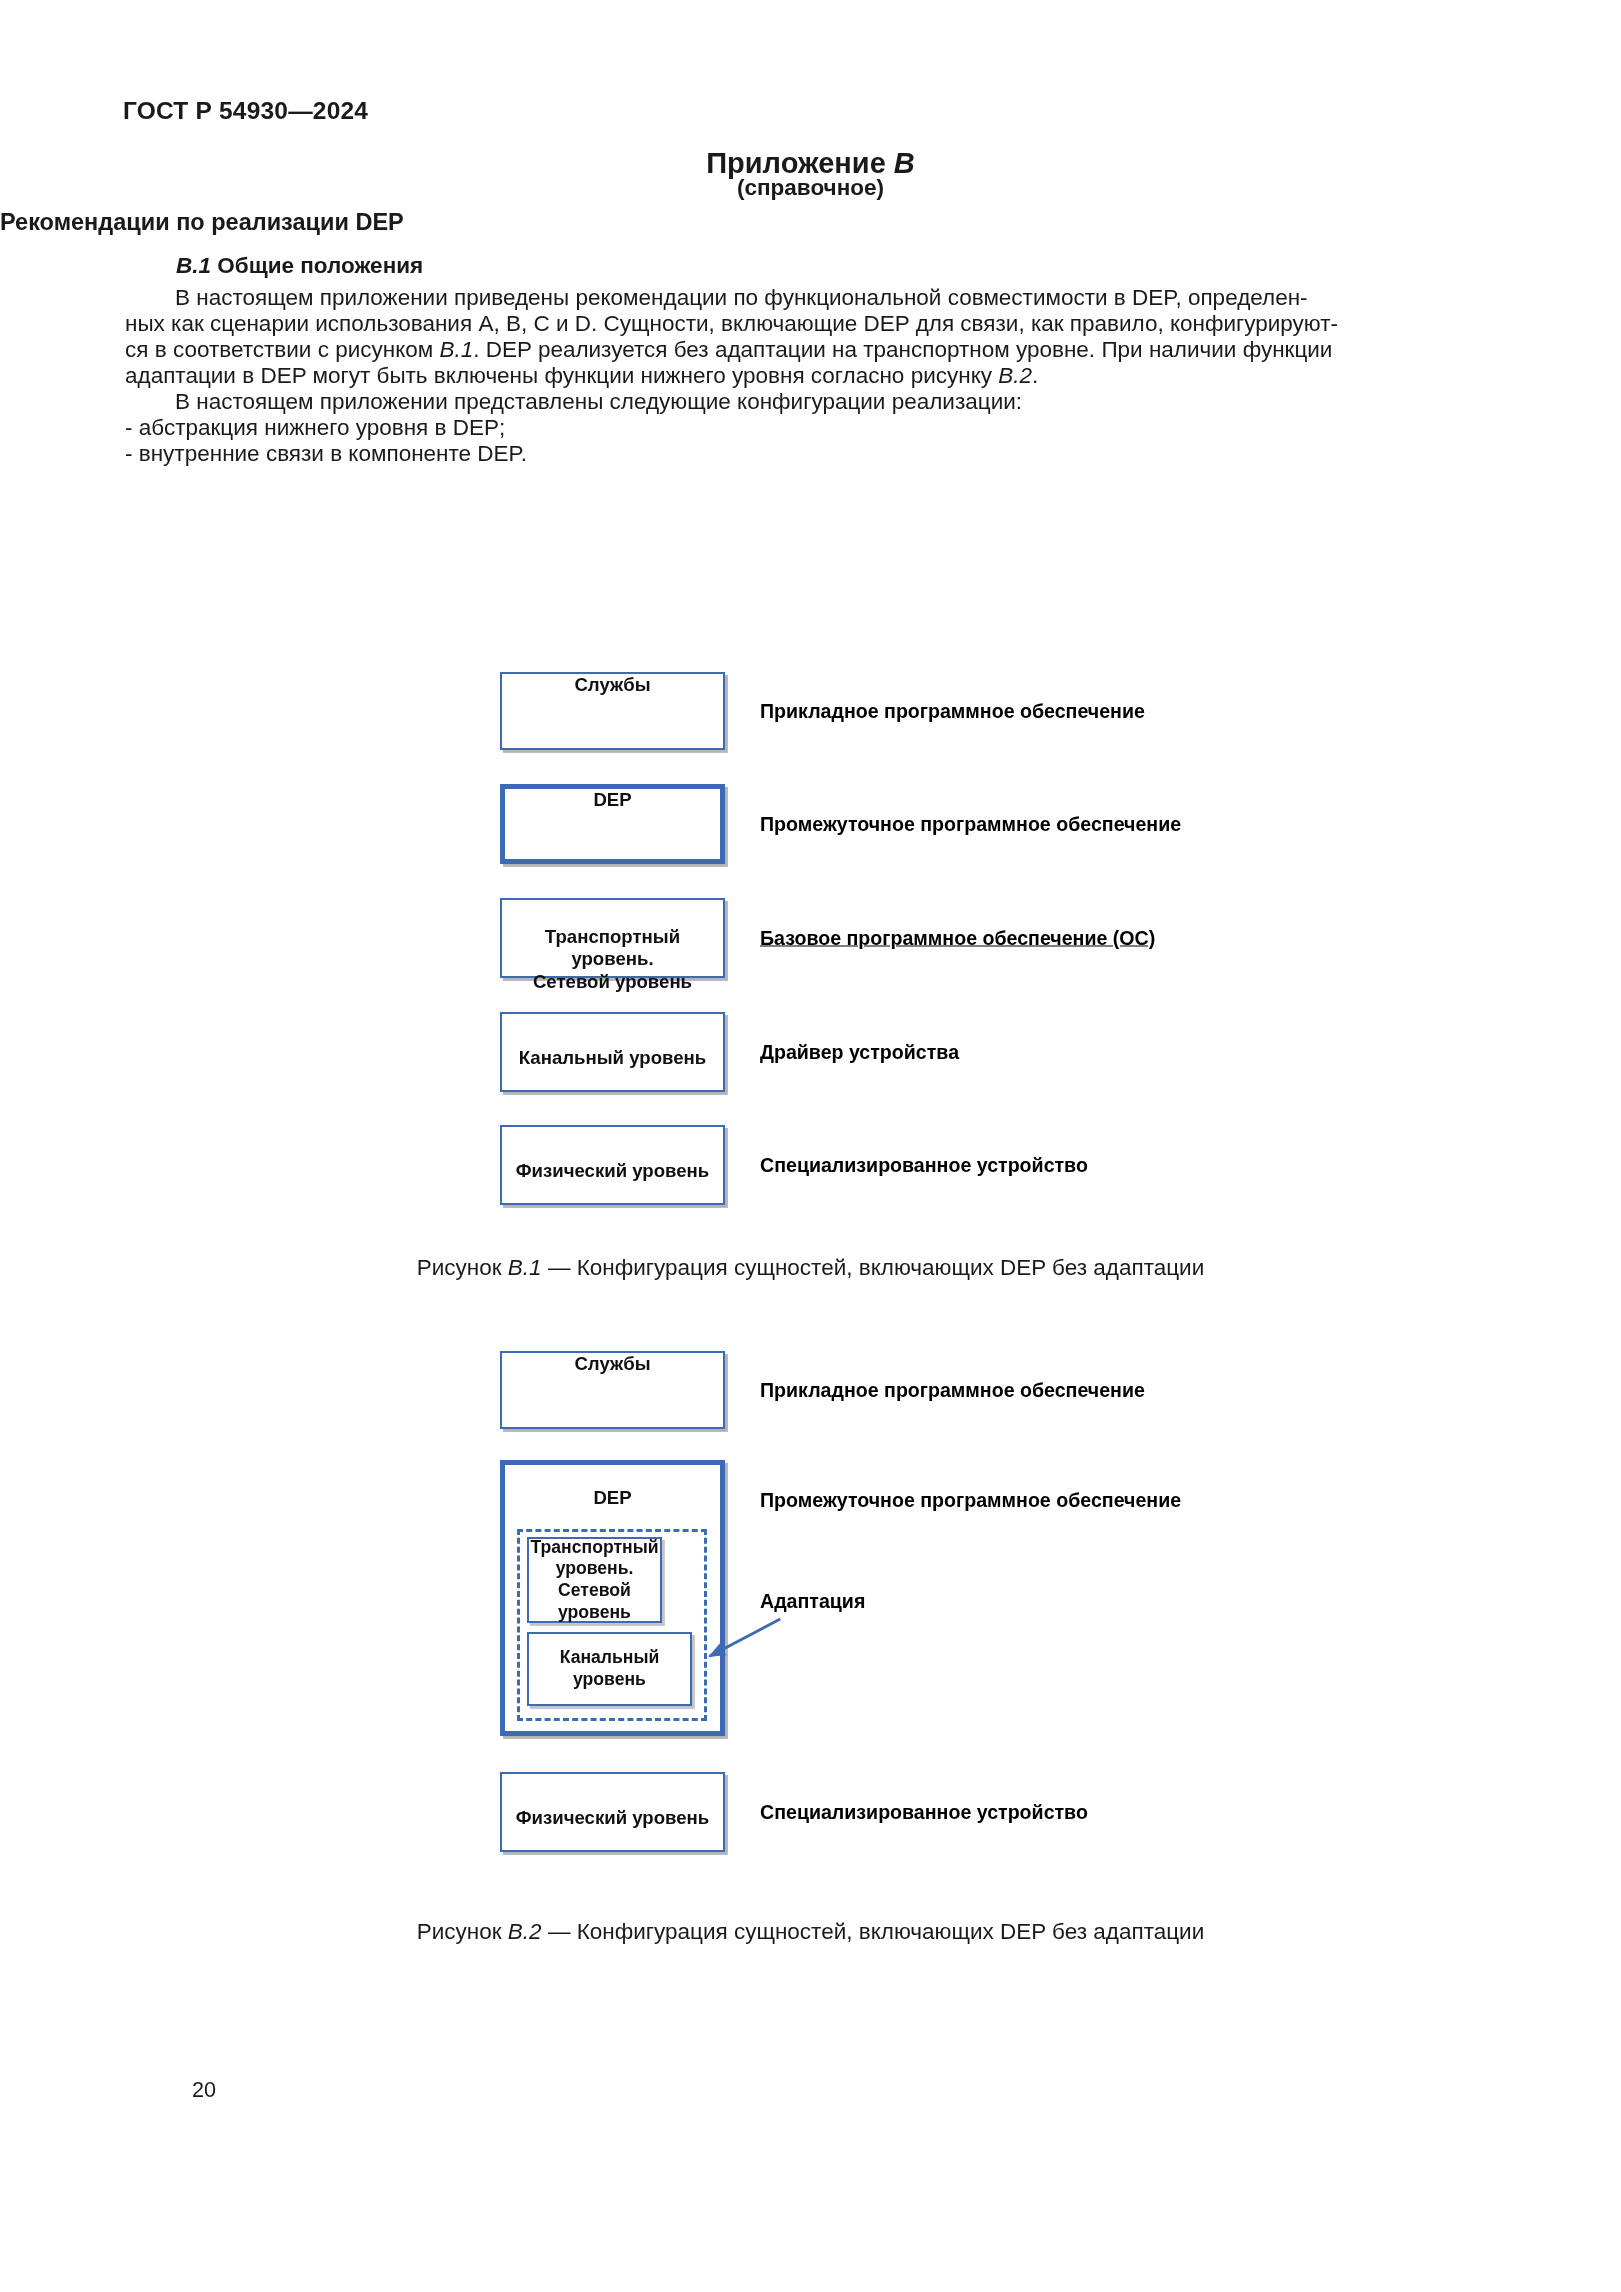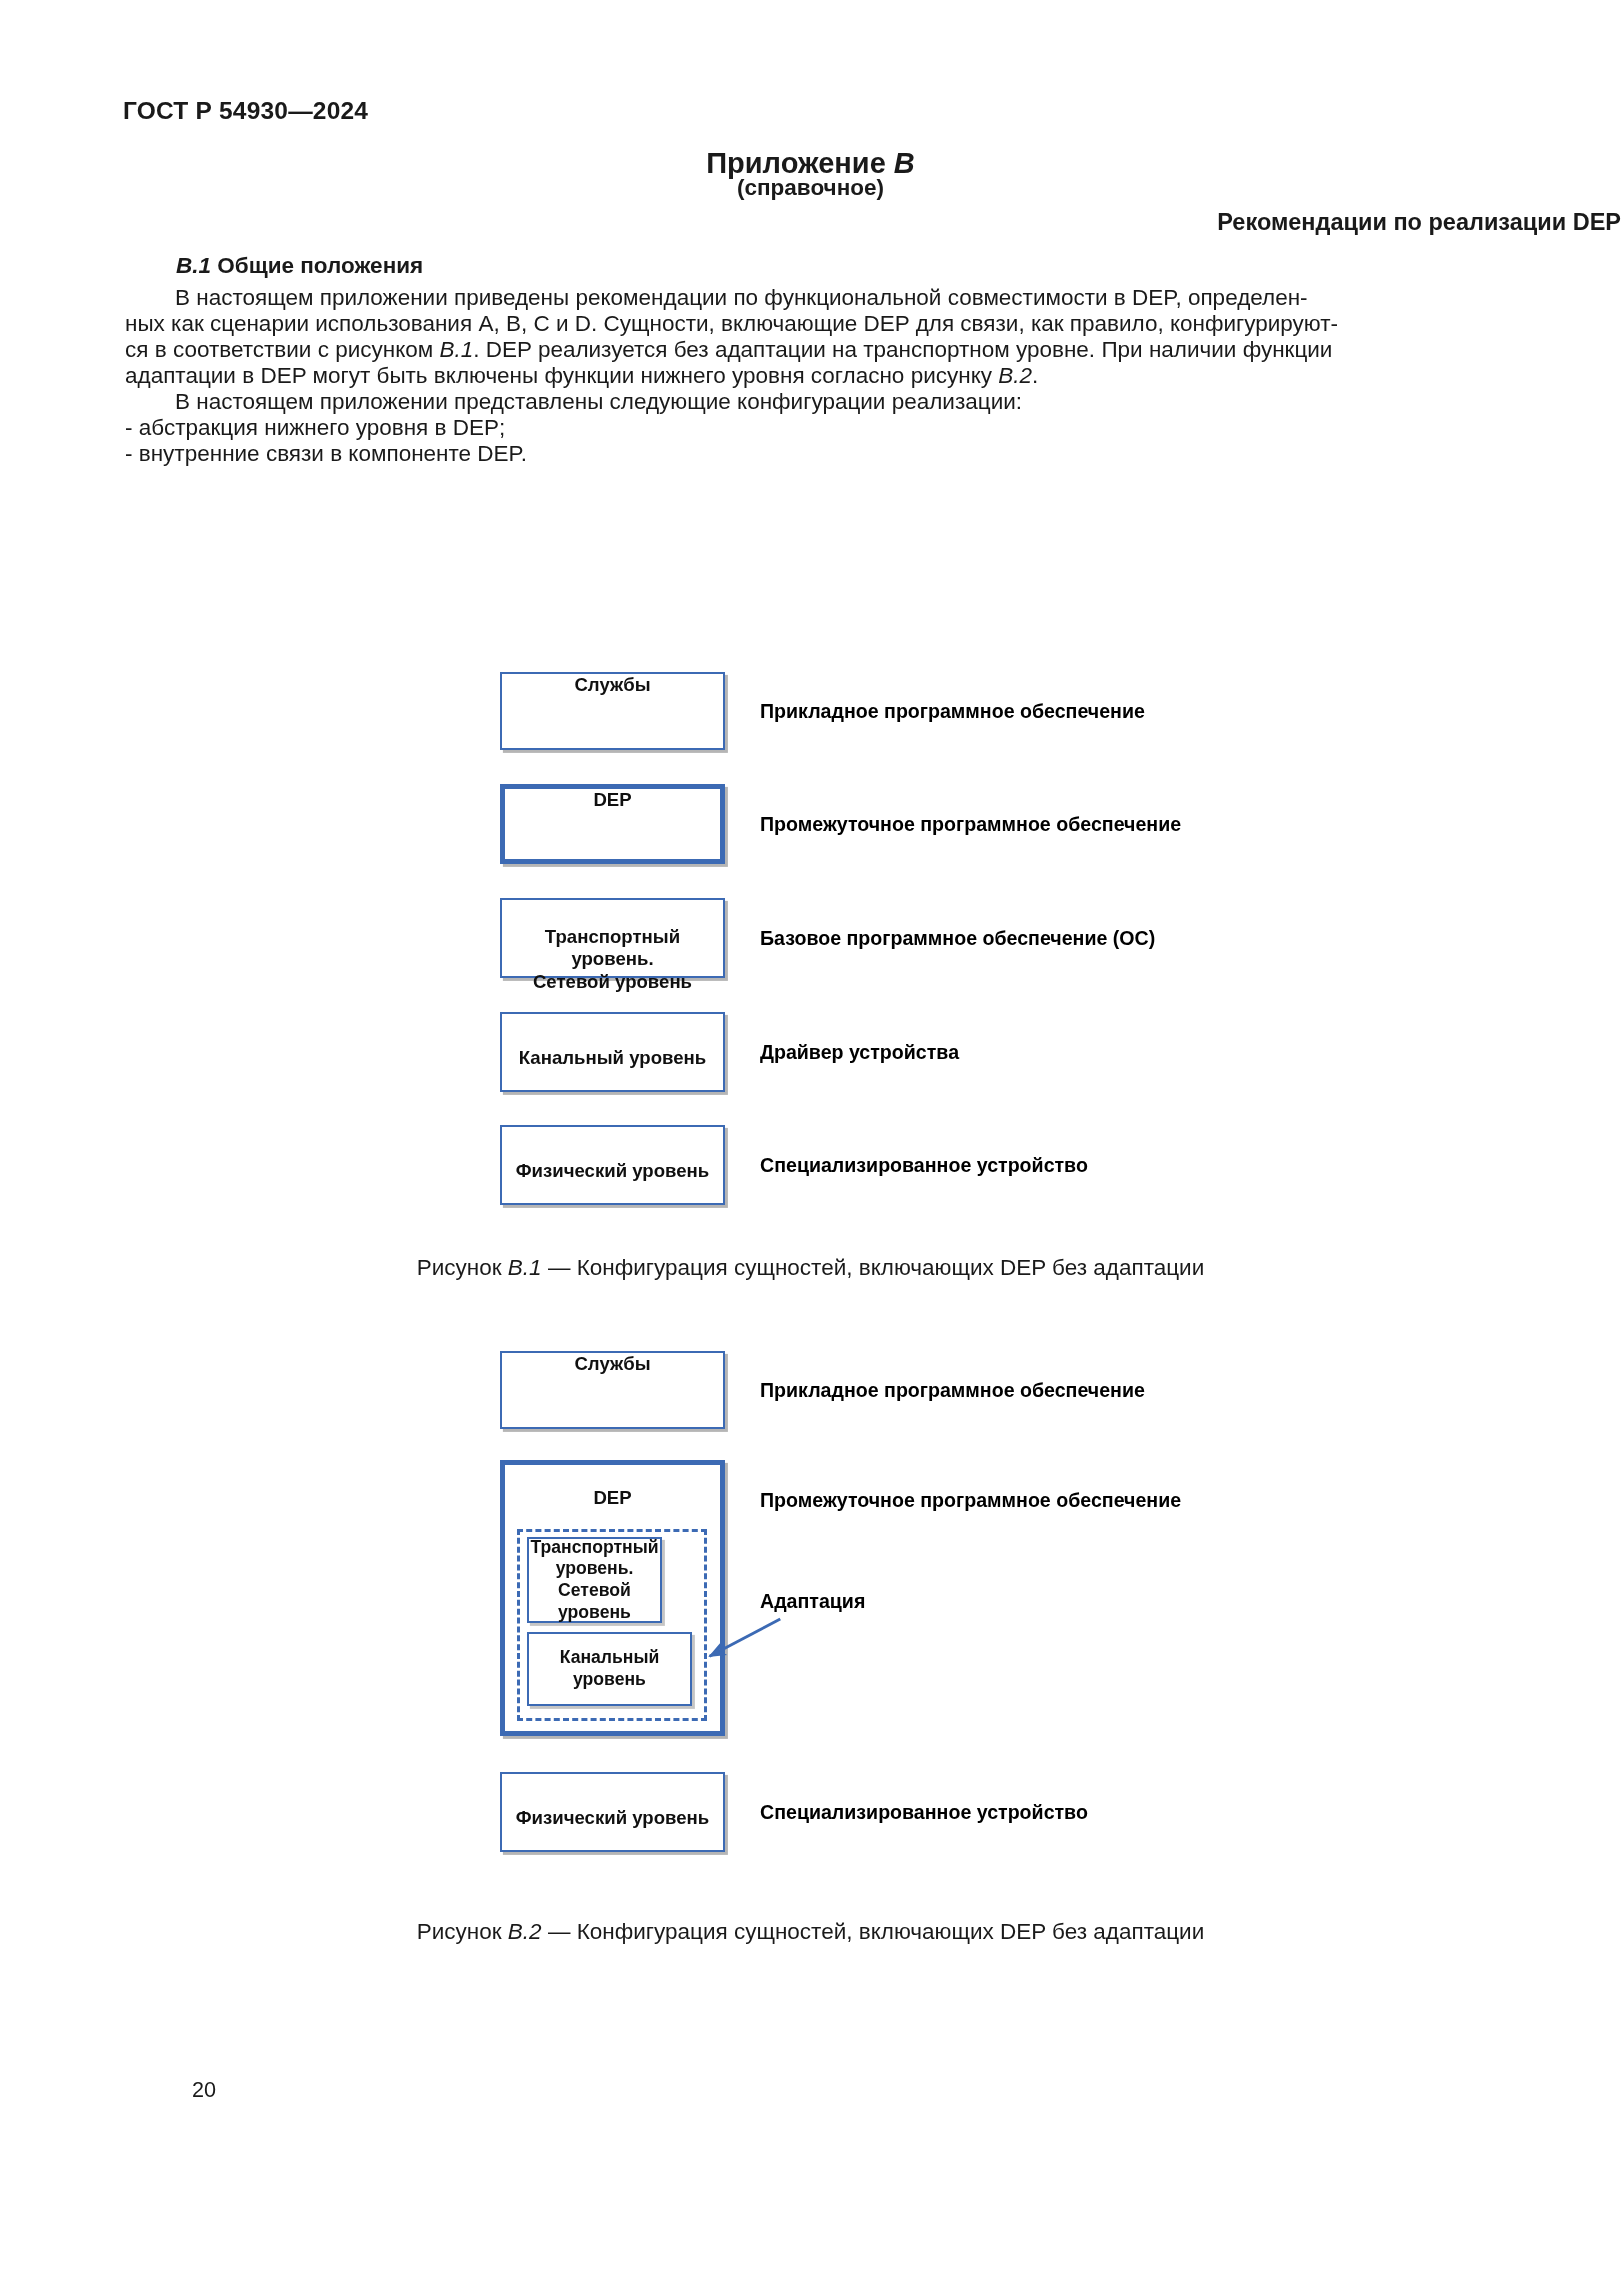--- a/index.html
+++ b/index.html
@@ -47,21 +47,21 @@
     top: 175px;
     text-align: center;
     font-size: 22.5px;
     font-weight: bold;
   }
   .main-heading {
     position: absolute;
     left: 0;
     right: 0;
     top: 209px;
-    text-align: right;
+    text-align: left;
     font-size: 23.5px;
     font-weight: bold;
   }
 
   
   .section-heading {
     position: absolute;
     left: 176px;
     top: 253px;
     font-size: 22.5px;
@@ -196,21 +196,21 @@
 
     <div class="lvl-box thick" style="left:500px; top:784px; width:225px; height:80px;">
       <span>DEP</span>
     </div>
     <div class="side-label" style="left:760px; top:824px; transform:translateY(-50%);">Промежуточное программное обеспечение</div>
 
     <div class="lvl-box align-up" style="left:500px; top:898px; width:225px; height:80px; white-space:pre-line;">
       <span style="white-space:pre-line;">Транспортный уровень.
 Сетевой уровень</span>
     </div>
-    <div class="side-label" style="left:760px; top:938px; transform:translateY(-50%);">Базовое программное обеспечение (ОС)</div>
+    <div class="side-label" style="left:760px; top:938px; transform:translateY(-50%);text-decoration:underline;">Базовое программное обеспечение (ОС)</div>
 
     <div class="lvl-box align-up2" style="left:500px; top:1012px; width:225px; height:80px;">
       <span>Канальный уровень</span>
     </div>
     <div class="side-label" style="left:760px; top:1052px; transform:translateY(-50%);">Драйвер устройства</div>
 
     <div class="lvl-box align-up2" style="left:500px; top:1125px; width:225px; height:80px;">
       <span>Физический уровень</span>
     </div>
     <div class="side-label" style="left:760px; top:1165px; transform:translateY(-50%);">Специализированное устройство</div>

